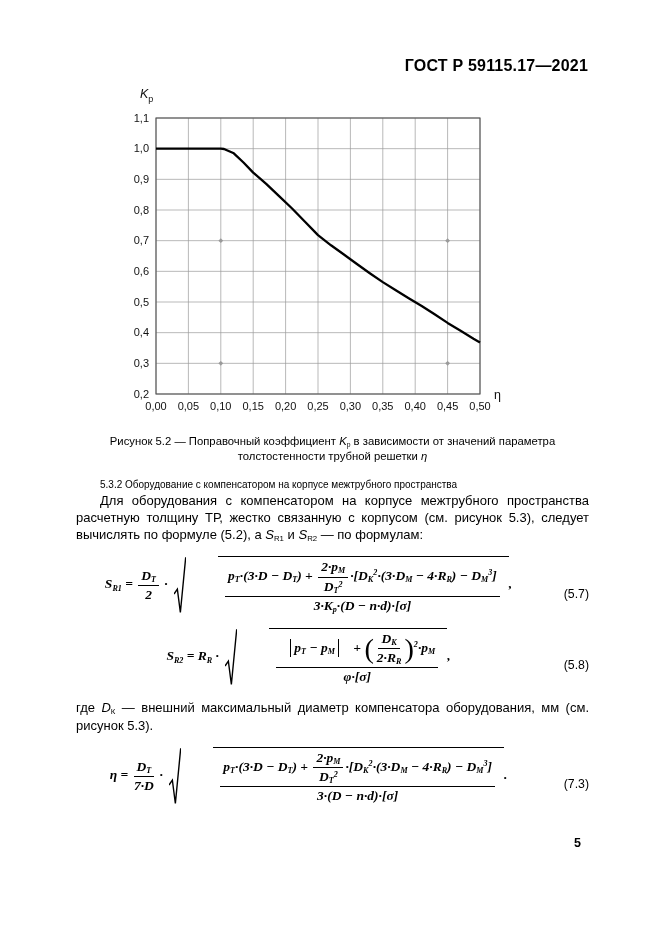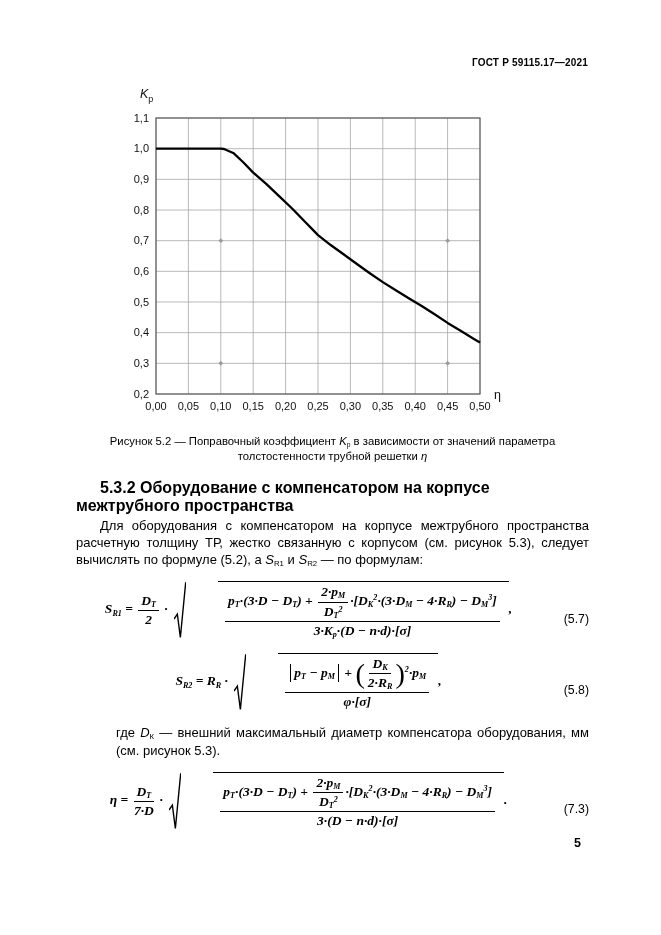--- a/index.html
+++ b/index.html
@@ -1,39 +1,39 @@
 <!DOCTYPE html>
 <html><head>
 <meta charset="utf-8">
 <style>
   html,body{margin:0;padding:0;background:#ffffff;}
   .page{position:relative;width:661px;height:935px;background:#fff;overflow:hidden;
         font-family:"Liberation Sans",sans-serif;color:#000;}
-  .doc-header{position:absolute;top:57px;right:73px;font-size:10px;font-weight:bold;letter-spacing:.2px;}
+  .doc-header{position:absolute;top:57px;right:73px;font-size:16px;font-weight:bold;letter-spacing:.2px;}
   .content{padding:84px 72px 0 76px;}
   .chart-wrap{margin-left:14px;}
   .tick{font:11px "Liberation Sans",sans-serif;fill:#111;}
   .axlab{font:12.5px "Liberation Sans",sans-serif;fill:#111;}
   .fig-caption{text-align:center;font-size:11.3px;line-height:1.35;max-width:470px;margin:8px auto 0;}
-  .heading{font-weight:bold;font-size:16px;text-indent:24px;margin:14px 0 2px;}
+  .heading{font-weight:normal;font-size:10px;text-indent:24px;margin:14px 0 2px;}
   .para{margin:0;font-size:13px;line-height:1.33;text-align:justify;text-indent:24px;}
-  .para.nodent{text-indent:0;margin-left:40px;}
+  .para.nodent{text-indent:0;}
   .eqrow{display:flex;align-items:center;margin:13px 0;}
   .eqbody{flex:1;display:flex;justify-content:center;align-items:center;}
   .fbody{display:inline-block;font-family:"Liberation Serif",serif;font-style:italic;font-weight:bold;font-size:13.5px;line-height:1.25;}
   .eqnum{width:48px;text-align:right;font-size:12.3px;margin-top:16px;}
   sub{font-size:.6em;vertical-align:-.3em;line-height:0;}
   sup{font-size:.6em;vertical-align:.55em;line-height:0;}
   .frac{display:inline-flex;flex-direction:column;align-items:center;vertical-align:middle;margin:0 2px;line-height:1.2;}
   .fnum{border-bottom:1.2px solid #000;padding:0 3px 1px;white-space:nowrap;}
   .fden{padding-top:1px;white-space:nowrap;}
   .sqrt{display:inline-flex;align-items:stretch;vertical-align:middle;margin-left:3px;gap:32px;}
   .radsvg{width:12px;flex:0 0 12px;height:auto;}
   .sqb{border-top:1.3px solid #000;padding:2px 7px 1px 5px;display:flex;align-items:center;}
-  .abs{display:inline-block;border-left:1.2px solid #000;border-right:1.2px solid #000;padding:1px 3px;margin:0 2px;}
+  .abs{display:inline-block;border-left:1.2px solid #000;border-right:1.2px solid #000;padding:1px 3px;margin:0 11px;}
   .par{display:inline-flex;align-items:center;vertical-align:middle;}
   .bp{font-size:2.1em;font-weight:400;line-height:.85;font-style:normal;}
   .pbody{display:inline-flex;align-items:center;padding:0 1px;}
   .pagenum{position:absolute;right:80px;top:836px;font-size:12.5px;font-weight:bold;}
 </style>
 </head>
 <body>
 
 <div class="page">
 

